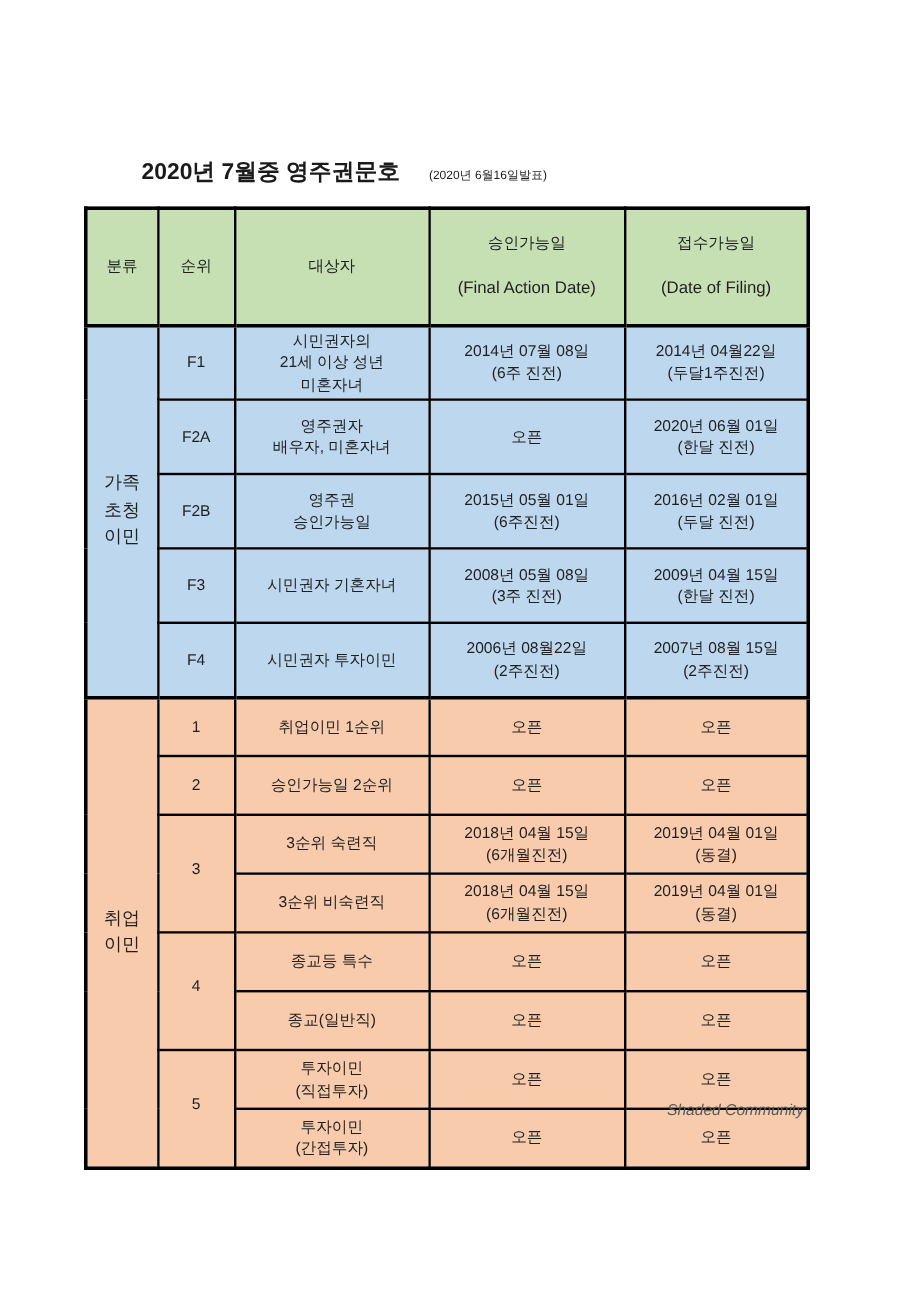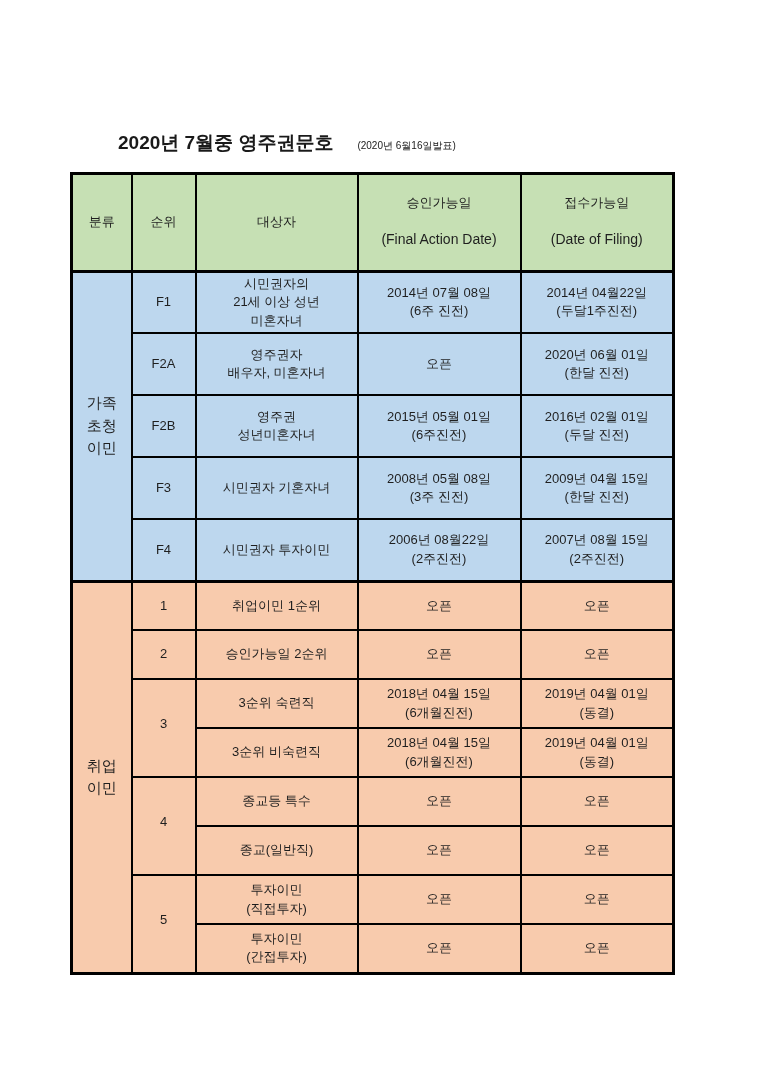--- a/index.html
+++ b/index.html
@@ -126,21 +126,21 @@
         <td class="rank">F2A</td>
         <td>영주권자
 배우자, 미혼자녀</td>
         <td>오픈</td>
         <td>2020년 06월 01일
 (한달 진전)</td>
       </tr>
       <tr>
         <td class="rank">F2B</td>
         <td>영주권
-성년미혼자녀</td>
+승인가능일</td>
         <td>2015년 05월 01일
 (6주진전)</td>
         <td>2016년 02월 01일
 (두달 진전)</td>
       </tr>
       <tr>
         <td class="rank">F3</td>
         <td>시민권자 기혼자녀</td>
         <td>2008년 05월 08일
 (3주 진전)</td>
@@ -213,14 +213,15 @@
       </tr>
       <tr class="sub">
         <td>투자이민
 (간접투자)</td>
         <td>오픈</td>
         <td>오픈</td>
       </tr>
     </tbody>
   </table>
 
+  <div class="footer-credit">Shaded Community</div>
 
 </div>
 
 </body></html>

